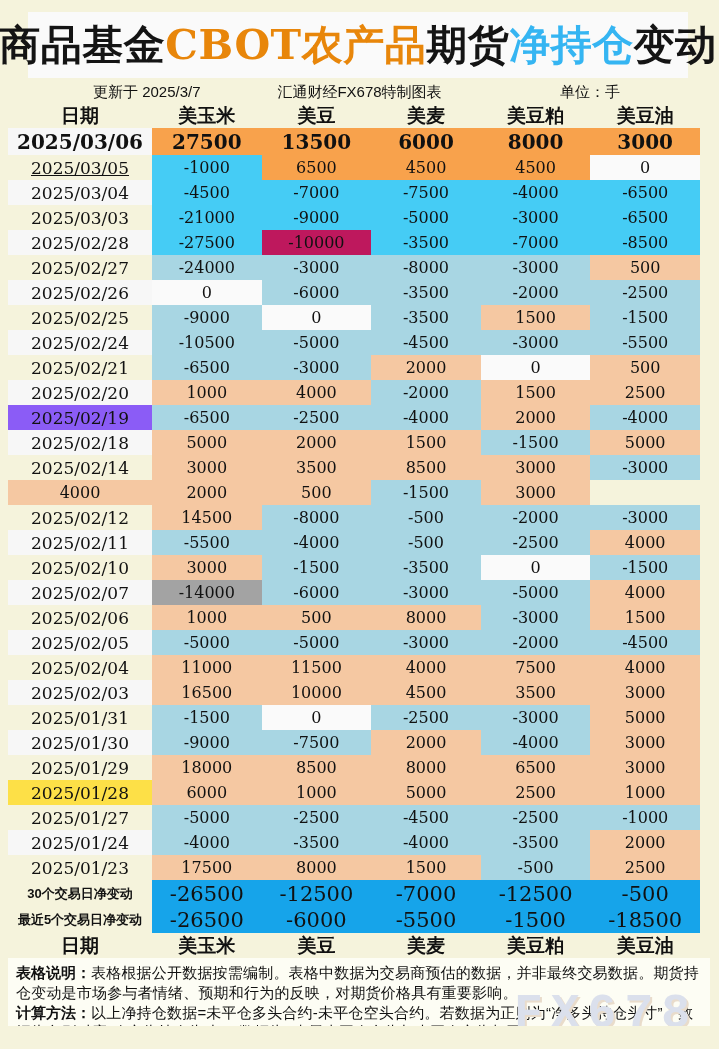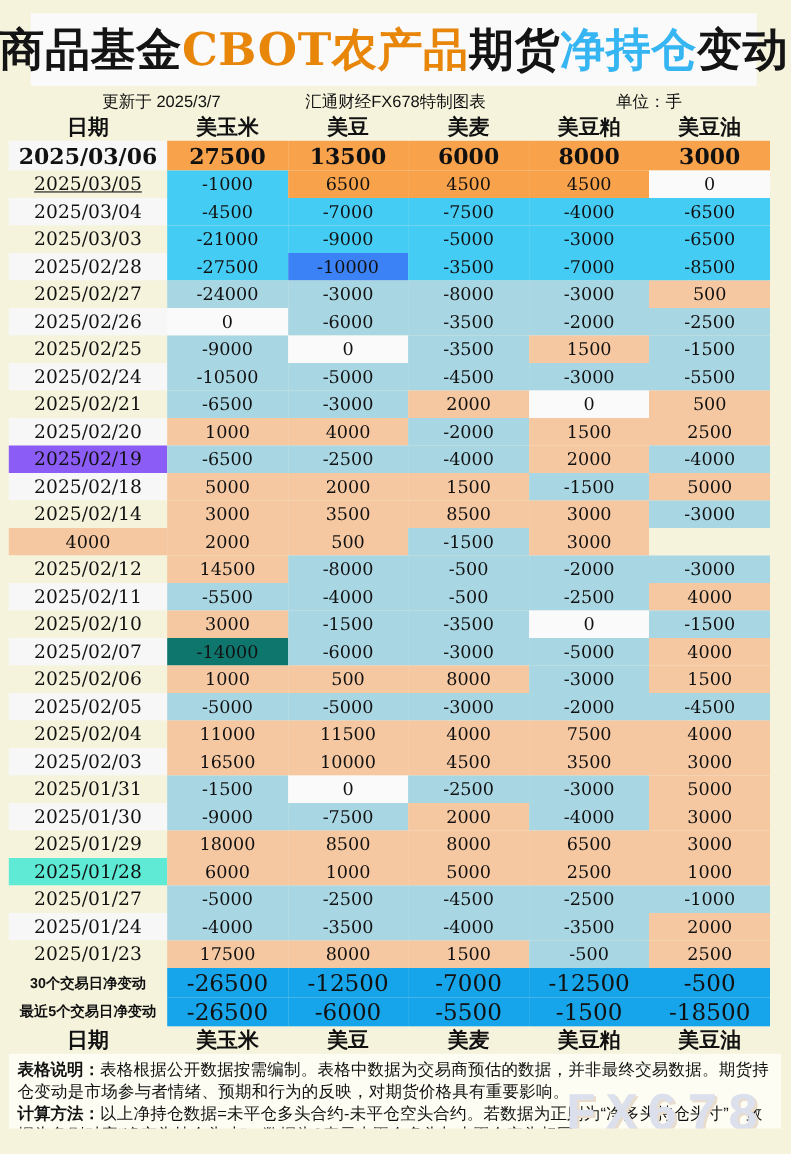--- a/index.html
+++ b/index.html
@@ -122,21 +122,21 @@
         <div class="cell datec" style="background: rgb(245, 243, 220);">2025/03/03</div>
         <div class="cell num" style="background: rgb(69, 204, 245);">-21000</div>
         <div class="cell num" style="background: rgb(69, 204, 245);">-9000</div>
         <div class="cell num" style="background: rgb(69, 204, 245);">-5000</div>
         <div class="cell num" style="background: rgb(69, 204, 245);">-3000</div>
         <div class="cell num" style="background: rgb(69, 204, 245);">-6500</div>
       </div>
       <div class="row grid-row">
         <div class="cell datec" style="background: rgb(247, 247, 247);">2025/02/28</div>
         <div class="cell num" style="background: rgb(69, 204, 245);">-27500</div>
-        <div class="cell num" style="background: #3b82f6;">-10000</div>
+        <div class="cell num" style="background: #be185d;">-10000</div>
         <div class="cell num" style="background: rgb(69, 204, 245);">-3500</div>
         <div class="cell num" style="background: rgb(69, 204, 245);">-7000</div>
         <div class="cell num" style="background: rgb(69, 204, 245);">-8500</div>
       </div>
       <div class="row grid-row">
         <div class="cell datec" style="background: rgb(245, 243, 220);">2025/02/27</div>
         <div class="cell num" style="background: rgb(168, 214, 227);">-24000</div>
         <div class="cell num" style="background: rgb(168, 214, 227);">-3000</div>
         <div class="cell num" style="background: rgb(168, 214, 227);">-8000</div>
         <div class="cell num" style="background: rgb(168, 214, 227);">-3000</div>
@@ -232,21 +232,21 @@
       <div class="row grid-row">
         <div class="cell datec" style="background: rgb(245, 243, 220);">2025/02/10</div>
         <div class="cell num" style="background: rgb(245, 200, 162);">3000</div>
         <div class="cell num" style="background: rgb(168, 214, 227);">-1500</div>
         <div class="cell num" style="background: rgb(168, 214, 227);">-3500</div>
         <div class="cell num" style="background: rgb(250, 250, 250);">0</div>
         <div class="cell num" style="background: rgb(168, 214, 227);">-1500</div>
       </div>
       <div class="row grid-row">
         <div class="cell datec" style="background: rgb(247, 247, 247);">2025/02/07</div>
-        <div class="cell num" style="background: #0f766e; text-align: right;">-14000</div>
+        <div class="cell num" style="background: #a3a3a3; text-align: right;">-14000</div>
         <div class="cell num" style="background: rgb(168, 214, 227);">-6000</div>
         <div class="cell num" style="background: rgb(168, 214, 227);">-3000</div>
         <div class="cell num" style="background: rgb(168, 214, 227);">-5000</div>
         <div class="cell num" style="background: rgb(245, 200, 162);">4000</div>
       </div>
       <div class="row grid-row">
         <div class="cell datec" style="background: rgb(245, 243, 220);">2025/02/06</div>
         <div class="cell num" style="background: rgb(245, 200, 162);">1000</div>
         <div class="cell num" style="background: rgb(245, 200, 162);">500</div>
         <div class="cell num" style="background: rgb(245, 200, 162);">8000</div>
@@ -295,21 +295,21 @@
       </div>
       <div class="row grid-row">
         <div class="cell datec" style="background: rgb(245, 243, 220);">2025/01/29</div>
         <div class="cell num" style="background: rgb(245, 200, 162);">18000</div>
         <div class="cell num" style="background: rgb(245, 200, 162);">8500</div>
         <div class="cell num" style="background: rgb(245, 200, 162);">8000</div>
         <div class="cell num" style="background: rgb(245, 200, 162);">6500</div>
         <div class="cell num" style="background: rgb(245, 200, 162);">3000</div>
       </div>
       <div class="row grid-row">
-        <div class="cell datec" style="background: #5eead4;">2025/01/28</div>
+        <div class="cell datec" style="background: #fde047;">2025/01/28</div>
         <div class="cell num" style="background: rgb(245, 200, 162);">6000</div>
         <div class="cell num" style="background: rgb(245, 200, 162);">1000</div>
         <div class="cell num" style="background: rgb(245, 200, 162);">5000</div>
         <div class="cell num" style="background: rgb(245, 200, 162);">2500</div>
         <div class="cell num" style="background: rgb(245, 200, 162);">1000</div>
       </div>
       <div class="row grid-row">
         <div class="cell datec" style="background: rgb(245, 243, 220);">2025/01/27</div>
         <div class="cell num" style="background: rgb(168, 214, 227);">-5000</div>
         <div class="cell num" style="background: rgb(168, 214, 227);">-2500</div>

